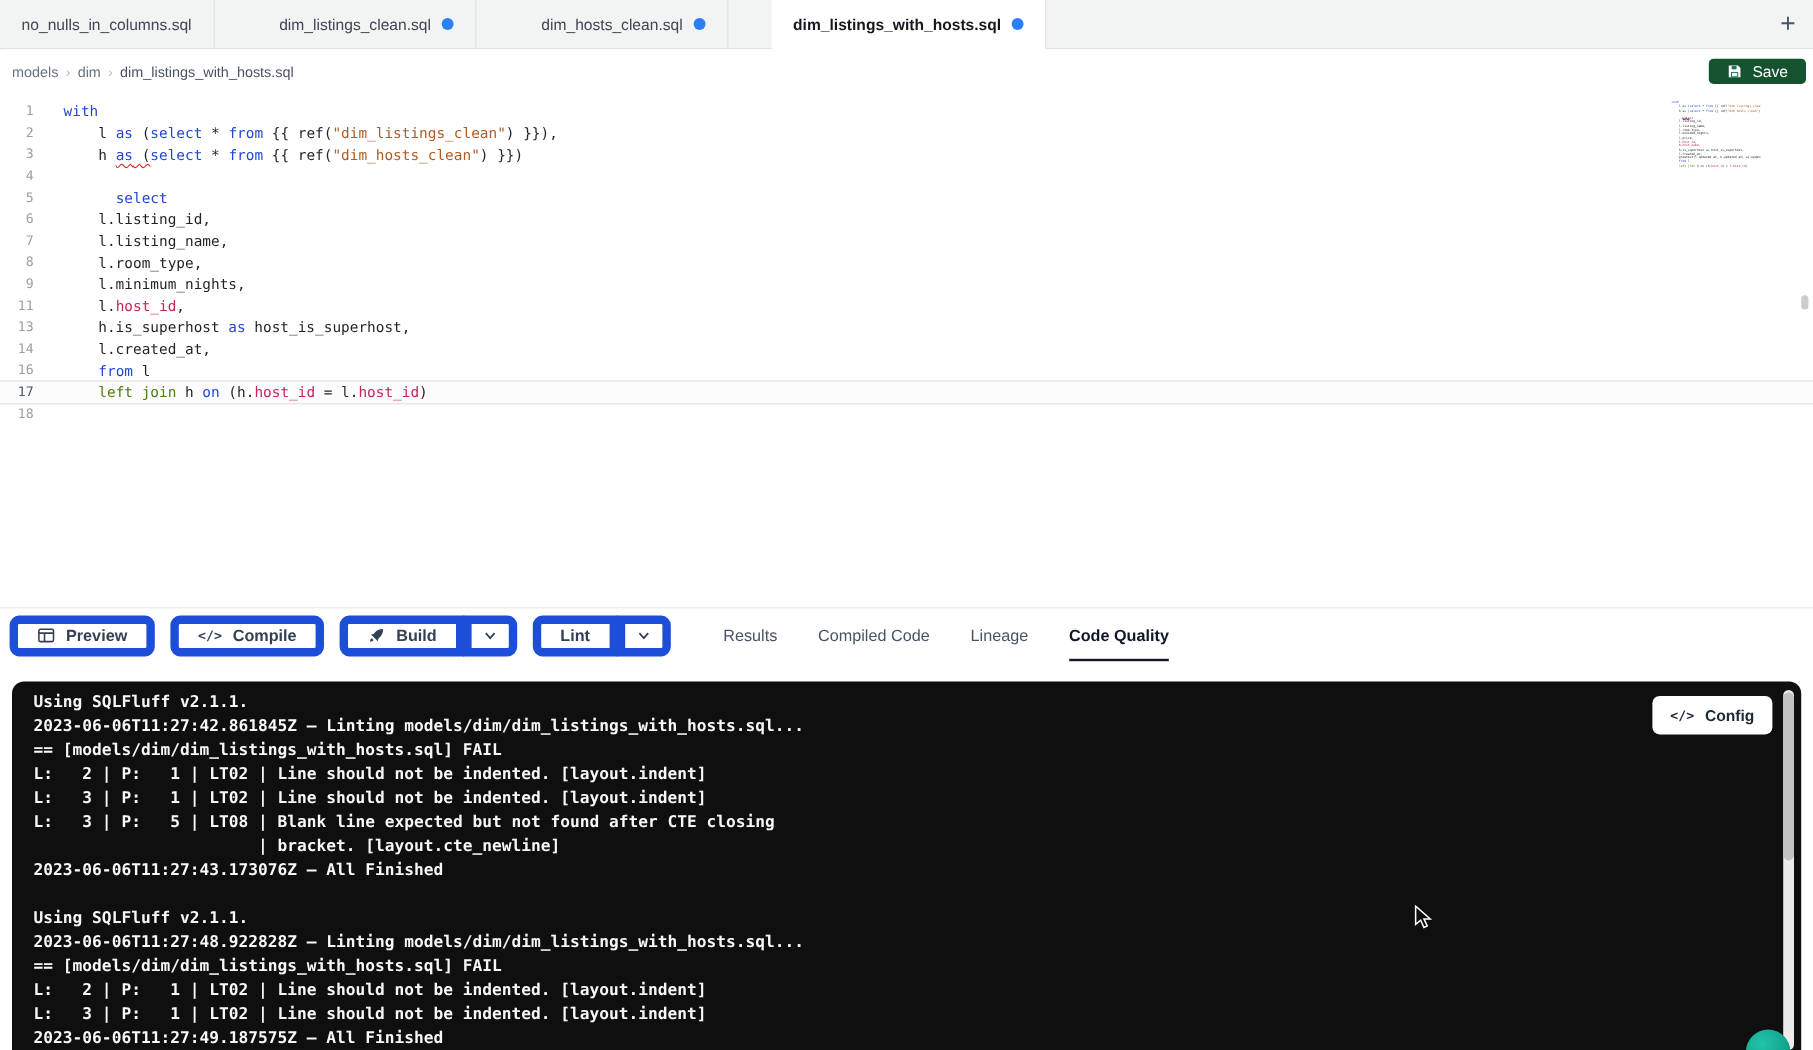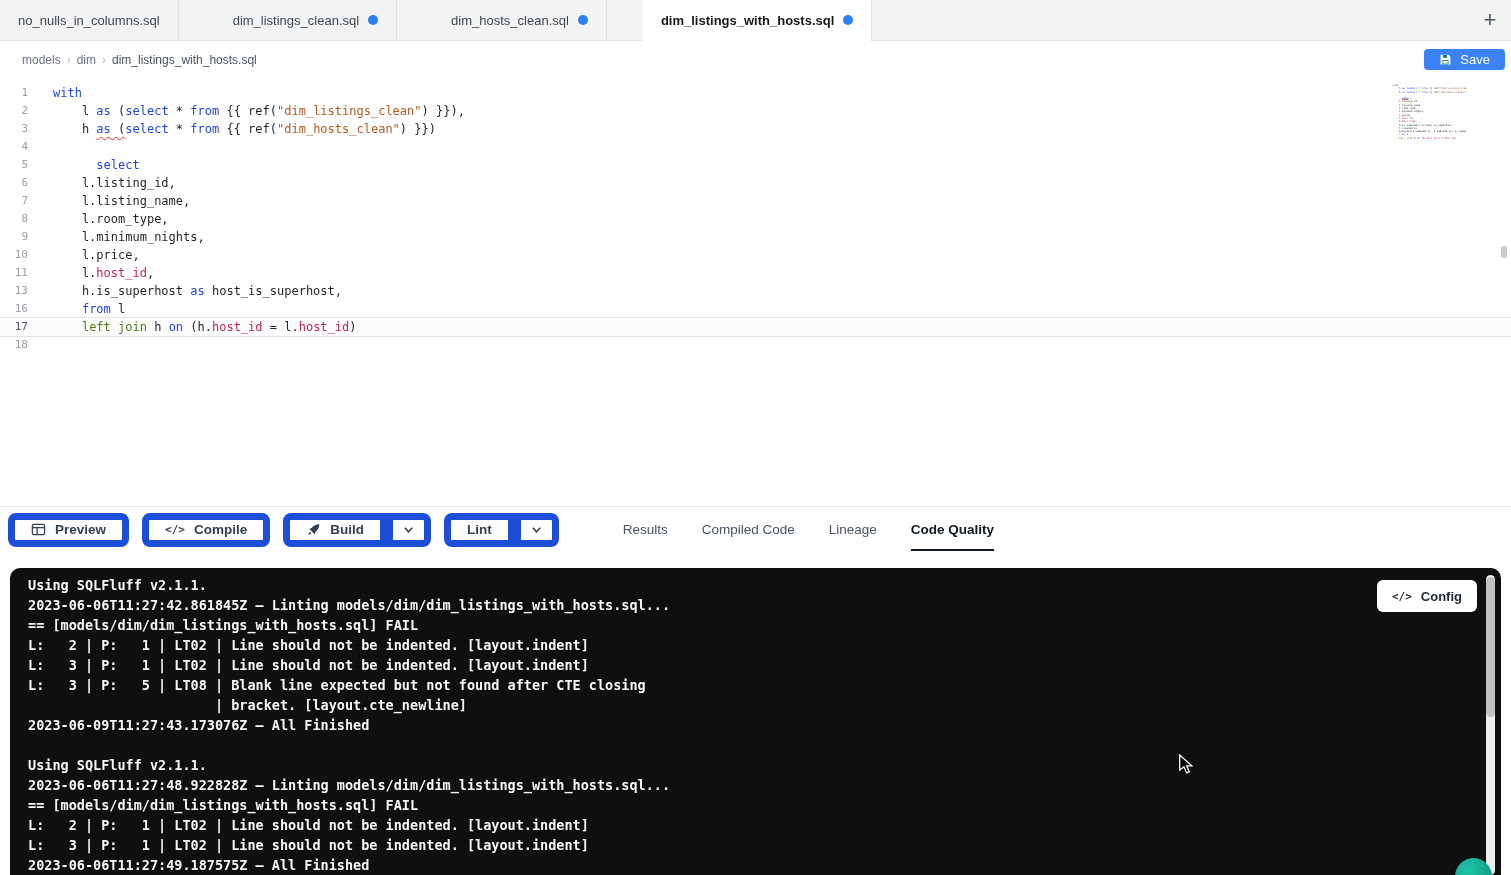--- a/index.html
+++ b/index.html
@@ -13,27 +13,27 @@
   .tab { display:flex; align-items:center; gap:9px; padding:0 18px; font-size:13px;
          color:#3f4754; border-right:1px solid #dfe1e4; cursor:pointer; position:relative;
          white-space:nowrap; background:#f2f3f3; }
   .tab.active { background:#fff; color:#15181e; font-weight:bold; }
   .tab.active::after { content:''; position:absolute; left:0; right:0; bottom:-1px; height:1px; background:#fff; }
   .dot { width:10px; height:10px; border-radius:50%; background:#2d7ff9; flex:0 0 auto; }
   .new-tab { margin-left:auto; width:42px; border:none; background:transparent; font-size:22px;
              color:#4b5563; cursor:pointer; line-height:40px; font-family:inherit; }
 
   
-  .crumbbar { position:absolute; top:41px; left:16px; right:0; height:37px; background:#fff;
+  .crumbbar { position:absolute; top:41px; left:4px; right:0; height:37px; background:#fff;
               display:flex; align-items:center; padding:0 6px; }
   .breadcrumb { display:flex; align-items:center; gap:6px; font-size:12px; color:#697386; }
   .breadcrumb .sep { color:#b6bcc6; font-size:12px; }
   .breadcrumb .crumb { cursor:pointer; }
   .breadcrumb .crumb.last { color:#4a5262; }
-  .save-btn { margin-left:auto; height:21px; padding:0 15px; background:#3b82f6; color:#fff;
+  .save-btn { margin-left:auto; height:21px; padding:0 15px; background:#14532d; color:#fff;
               border:none; border-radius:4px; font-size:13px; display:flex; align-items:center;
               gap:8px; cursor:pointer; font-family:inherit; }
 
   
   .editor { position:absolute; top:78px; left:0; right:0; height:428px; background:#fff; }
   #code-lines { padding-top:6px; }
   .code-line { display:flex; min-height:18px; height:18px; line-height:18px;
                font-family:"DejaVu Sans Mono", monospace; font-size:12px; white-space:pre; }
   .code-line.active-line { background:#fcfcfc; box-shadow:0 1px 0 #e2e2e2, 0 -1px 0 #e2e2e2; }
   .gutter { flex:0 0 28px; text-align:right; color:#9aa0a8; font-size:11px; }
@@ -57,21 +57,21 @@
   .toolbar { position:absolute; top:506px; left:0; right:0; height:46px; border-top:1px solid #e9eaec;
              display:flex; align-items:center; padding-left:8px; background:#fff; }
   .btn { height:34px; border:7px solid #1d4ed8; background:#fff; border-radius:8px;
          display:inline-flex; align-items:center; gap:9px; padding:0 16px; font-size:13.5px;
          color:#344054; font-weight:bold; cursor:pointer; font-family:inherit; }
   .btn + .btn, .btn-group { margin-left:13px; }
   .btn-group { display:inline-flex; }
   .btn-group .main { border-radius:8px 0 0 8px; }
   .btn-group .chev { border-radius:0 8px 8px 0; margin-left:-1px; padding:0 10px; }
   .code-glyph { font-family:"DejaVu Sans Mono", monospace; font-size:11px; font-weight:bold; color:#344054; }
-  .result-tabs { display:flex; gap:34px; margin-left:64px; height:100%; align-items:center; }
+  .result-tabs { display:flex; gap:34px; margin-left:44px; height:100%; align-items:center; }
   .rtab { position:relative; font-size:13.5px; color:#475467; cursor:pointer; height:100%;
           display:flex; align-items:center; }
   .rtab.active { color:#101828; font-weight:bold; }
   .rtab.active::after { content:''; position:absolute; left:0; right:0; bottom:1px; height:2px; background:#101828; }
 
   
   .terminal { position:absolute; left:10px; right:10px; top:568px; height:320px; background:#0f0f0f;
               border-radius:10px; padding:7px 0 0 18px; overflow:hidden; }
   .term-line { font-family:"DejaVu Sans Mono", monospace; font-size:13.5px; font-weight:600;
                color:#f7f7f7; line-height:20px; min-height:20px; white-space:pre; }
@@ -135,23 +135,23 @@
     <div id="code-lines">
         <div class="code-line"><span class="gutter">1</span><span class="code-content"><span class="tok-kw">with</span></span></div>
         <div class="code-line"><span class="gutter">2</span><span class="code-content"><span class="tok-pl">    l </span><span class="tok-kw">as</span><span class="tok-pl"> (</span><span class="tok-kw">select</span><span class="tok-pl"> * </span><span class="tok-kw">from</span><span class="tok-pl"> {{ ref(</span><span class="tok-str">"dim_listings_clean"</span><span class="tok-pl">) }}),</span></span></div>
         <div class="code-line"><span class="gutter">3</span><span class="code-content"><span class="tok-pl">    h </span><span class="tok-kw tok-sq">as</span><span class="tok-pl tok-sq"> (</span><span class="tok-kw">select</span><span class="tok-pl"> * </span><span class="tok-kw">from</span><span class="tok-pl"> {{ ref(</span><span class="tok-str">"dim_hosts_clean"</span><span class="tok-pl">) }})</span></span></div>
         <div class="code-line"><span class="gutter">4</span><span class="code-content"></span></div>
         <div class="code-line"><span class="gutter">5</span><span class="code-content"><span class="tok-pl">      </span><span class="tok-kw">select</span></span></div>
         <div class="code-line"><span class="gutter">6</span><span class="code-content"><span class="tok-pl">    l.listing_id,</span></span></div>
         <div class="code-line"><span class="gutter">7</span><span class="code-content"><span class="tok-pl">    l.listing_name,</span></span></div>
         <div class="code-line"><span class="gutter">8</span><span class="code-content"><span class="tok-pl">    l.room_type,</span></span></div>
         <div class="code-line"><span class="gutter">9</span><span class="code-content"><span class="tok-pl">    l.minimum_nights,</span></span></div>
-        <div class="code-line"><span class="gutter">10</span><span class="code-content"><span class="tok-pl">    l.price,</span></span></div>
         <div class="code-line"><span class="gutter">11</span><span class="code-content"><span class="tok-pl">    l.</span><span class="tok-mag">host_id</span><span class="tok-pl">,</span></span></div>
         <div class="code-line"><span class="gutter">13</span><span class="code-content"><span class="tok-pl">    h.is_superhost </span><span class="tok-kw">as</span><span class="tok-pl"> host_is_superhost,</span></span></div>
+        <div class="code-line"><span class="gutter">14</span><span class="code-content"><span class="tok-pl">    l.created_at,</span></span></div>
         <div class="code-line"><span class="gutter">16</span><span class="code-content"><span class="tok-pl">    </span><span class="tok-kw">from</span><span class="tok-pl"> l</span></span></div>
         <div class="code-line active-line"><span class="gutter">17</span><span class="code-content"><span class="tok-pl">    </span><span class="tok-gray">left join</span><span class="tok-pl"> h </span><span class="tok-kw">on</span><span class="tok-pl"> (h.</span><span class="tok-mag">host_id</span><span class="tok-pl"> = l.</span><span class="tok-mag">host_id</span><span class="tok-pl">)</span></span></div>
         <div class="code-line"><span class="gutter">18</span><span class="code-content"></span></div>
       </div>
     <div class="minimap" id="minimap">
         <div class="mm-line"><span class="tok-kw">with</span></div>
         <div class="mm-line"><span class="tok-pl">    l </span><span class="tok-kw">as</span><span class="tok-pl"> (</span><span class="tok-kw">select</span><span class="tok-pl"> * </span><span class="tok-kw">from</span><span class="tok-pl"> {{ ref(</span><span class="tok-str">"dim_listings_clean"</span></div>
         <div class="mm-line"><span class="tok-pl">    h </span><span class="tok-kw tok-sq">as</span><span class="tok-pl tok-sq"> (</span><span class="tok-kw">select</span><span class="tok-pl"> * </span><span class="tok-kw">from</span><span class="tok-pl"> {{ ref(</span><span class="tok-str">"dim_hosts_clean"</span><span class="tok-pl">) }})</span></div>
         <div class="mm-line"></div>
         <div class="mm-line"><span class="tok-pl">      </span><span class="tok-kw">select</span></div>
@@ -221,21 +221,21 @@
 
   <div class="terminal">
     <div id="term-lines">
         <div class="term-line">Using SQLFluff v2.1.1.</div>
         <div class="term-line">2023-06-06T11:27:42.861845Z — Linting models/dim/dim_listings_with_hosts.sql...</div>
         <div class="term-line">== [models/dim/dim_listings_with_hosts.sql] FAIL</div>
         <div class="term-line">L:   2 | P:   1 | LT02 | Line should not be indented. [layout.indent]</div>
         <div class="term-line">L:   3 | P:   1 | LT02 | Line should not be indented. [layout.indent]</div>
         <div class="term-line">L:   3 | P:   5 | LT08 | Blank line expected but not found after CTE closing</div>
         <div class="term-line">                       | bracket. [layout.cte_newline]</div>
-        <div class="term-line">2023-06-09T11:27:43.173076Z — All Finished</div>
+        <div class="term-line">2023-06-06T11:27:43.173076Z — All Finished</div>
         <div class="term-line"></div>
         <div class="term-line">Using SQLFluff v2.1.1.</div>
         <div class="term-line">2023-06-06T11:27:48.922828Z — Linting models/dim/dim_listings_with_hosts.sql...</div>
         <div class="term-line">== [models/dim/dim_listings_with_hosts.sql] FAIL</div>
         <div class="term-line">L:   2 | P:   1 | LT02 | Line should not be indented. [layout.indent]</div>
         <div class="term-line">L:   3 | P:   1 | LT02 | Line should not be indented. [layout.indent]</div>
         <div class="term-line">2023-06-06T11:27:49.187575Z — All Finished</div>
       </div>
     <button class="config-btn">
       <span class="code-glyph">&lt;/&gt;</span>

